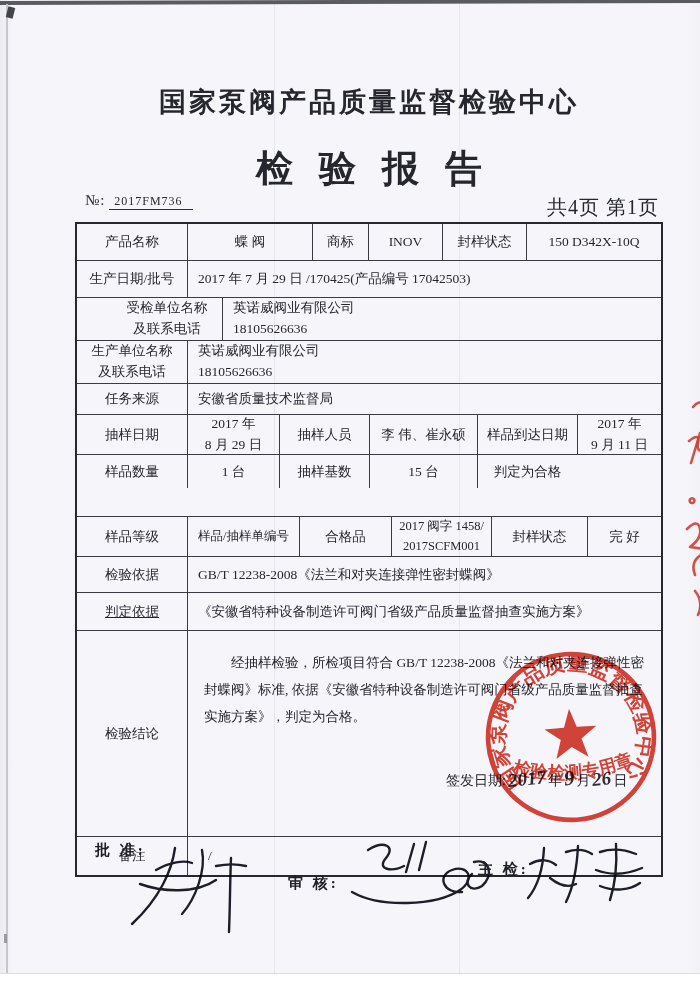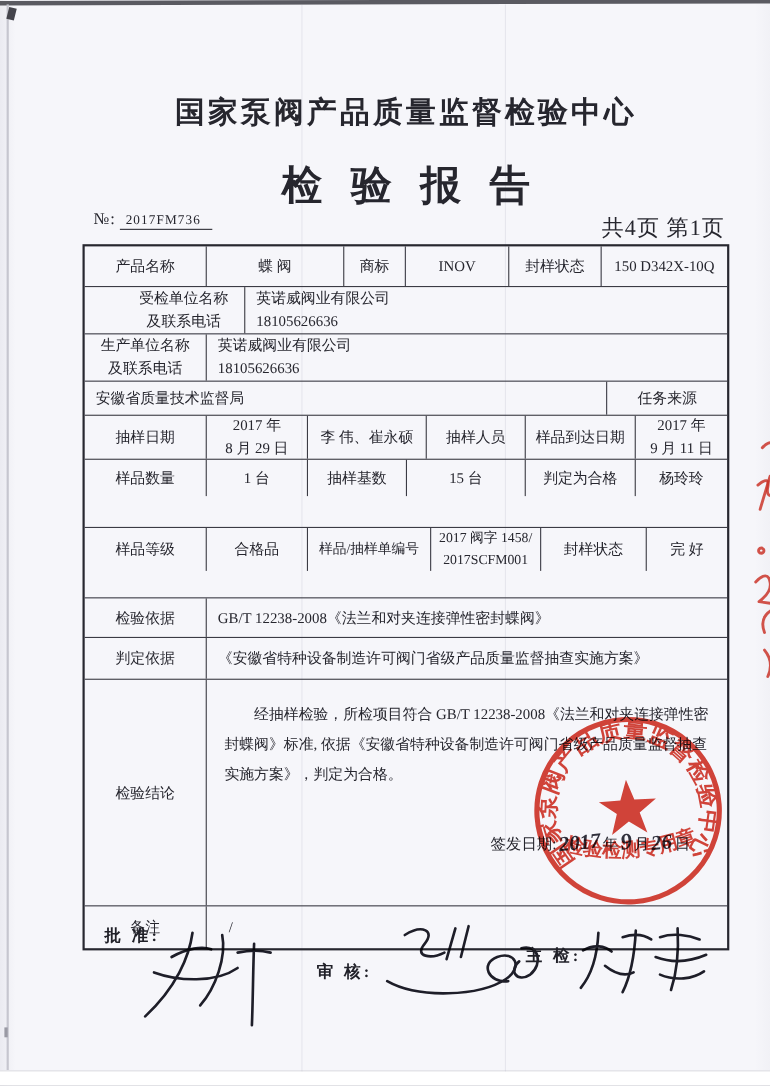--- a/index.html
+++ b/index.html
@@ -71,25 +71,29 @@
     <span class="no-value">2017FM736</span>
     <span class="pagination">共4页 第1页</span>
   </div>
 
   <div class="tbl">
 
     <div class="row" style="height:36px;">
       <div class="cell" style="width:110px;">产品名称</div>
       <div class="cell" style="width:125px;">蝶  阀</div>
       <div class="cell" style="width:56px;">商标</div>
-      <div class="cell" style="width:94px;">INOV</div>
+      <div class="cell" style="width:74px;">INOV</div>
       <div class="cell" style="width:84px;">封样状态</div>
       <div class="cell grow">150 D342X-10Q</div>
     </div>
 
+    <div class="row" style="height:37px;">
+      <div class="cell" style="width:110px;">生产日期/批号</div>
+      <div class="cell grow val-left">2017 年 7 月 29 日 /170425(产品编号 17042503)</div>
+    </div>
 
     <div class="row" style="height:43px;padding-left:35px;">
       <div class="cell two-line" style="width:110px;">
         <span>受检单位名称</span>
         <span>及联系电话</span>
       </div>
       <div class="cell grow val-left two-line">
         <span>英诺威阀业有限公司</span>
         <span>18105626636</span>
       </div>
@@ -100,67 +104,66 @@
         <span>生产单位名称</span>
         <span>及联系电话</span>
       </div>
       <div class="cell grow val-left two-line">
         <span>英诺威阀业有限公司</span>
         <span>18105626636</span>
       </div>
     </div>
 
     <div class="row" style="height:31px;">
+      <div class="cell" style="width:110px;">任务来源</div>
       <div class="cell grow val-left">安徽省质量技术监督局</div>
-      <div class="cell" style="width:110px;">任务来源</div>
     </div>
 
     <div class="row" style="height:40px;">
       <div class="cell" style="width:110px;">抽样日期</div>
       <div class="cell two-line" style="width:92px;">
         <span>2017 年</span>
         <span>8 月 29 日</span>
       </div>
+      <div class="cell" style="width:90px;">抽样人员</div>
       <div class="cell" style="width:108px;">李 伟、崔永硕</div>
-      <div class="cell" style="width:90px;">抽样人员</div>
       <div class="cell" style="width:100px;">样品到达日期</div>
       <div class="cell grow two-line">
         <span>2017 年</span>
         <span>9 月 11 日</span>
       </div>
     </div>
 
     <div class="row" style="height:34px;">
       <div class="cell" style="width:110px;">样品数量</div>
       <div class="cell" style="width:92px;">1 台</div>
       <div class="cell" style="width:90px;">抽样基数</div>
       <div class="cell" style="width:108px;">15 台</div>
       <div class="cell" style="width:100px;">判定为合格</div>
-      <div class="cell grow">杨玲玲</div>
     </div>
 
     <div class="row" style="height:40px;margin-top:28px;">
       <div class="cell" style="width:110px;">样品等级</div>
+      <div class="cell" style="width:112px;font-size:12.5px;">样品/抽样单编号</div>
       <div class="cell" style="width:92px;">合格品</div>
-      <div class="cell" style="width:112px;font-size:12.5px;">样品/抽样单编号</div>
       <div class="cell two-line" style="width:100px;font-size:12.5px;">
         <span>2017 阀字 1458/</span>
         <span>2017SCFM001</span>
       </div>
       <div class="cell" style="width:96px;">封样状态</div>
       <div class="cell grow">完  好</div>
     </div>
 
-    <div class="row" style="height:36px;margin-top:24px;">
+    <div class="row" style="height:36px;">
       <div class="cell" style="width:110px;">检验依据</div>
       <div class="cell grow val-left">GB/T 12238-2008《法兰和对夹连接弹性密封蝶阀》</div>
     </div>
 
     <div class="row" style="height:38px;">
-      <div class="cell" style="width:110px;">判定依据</div>
+      <div class="cell" style="width:110px;text-decoration:underline;">判定依据</div>
       <div class="cell grow val-left">《安徽省特种设备制造许可阀门省级产品质量监督抽查实施方案》</div>
     </div>
 
     <div class="row" style="height:206px;">
       <div class="cell" style="width:110px;">检验结论</div>
       <div class="cell grow concl-cell">
         <p>经抽样检验，所检项目符合 GB/T 12238-2008《法兰和对夹连接弹性密封蝶阀》标准, 依据《安徽省特种设备制造许可阀门省级产品质量监督抽查实施方案》，判定为合格。</p>
         <div class="sign-date">
           <span>签发日期:</span><span class="hand">2017</span><span>年</span><span class="hand hand-month">9</span><span>月</span><span class="hand">26</span><span>日</span>
         </div>

